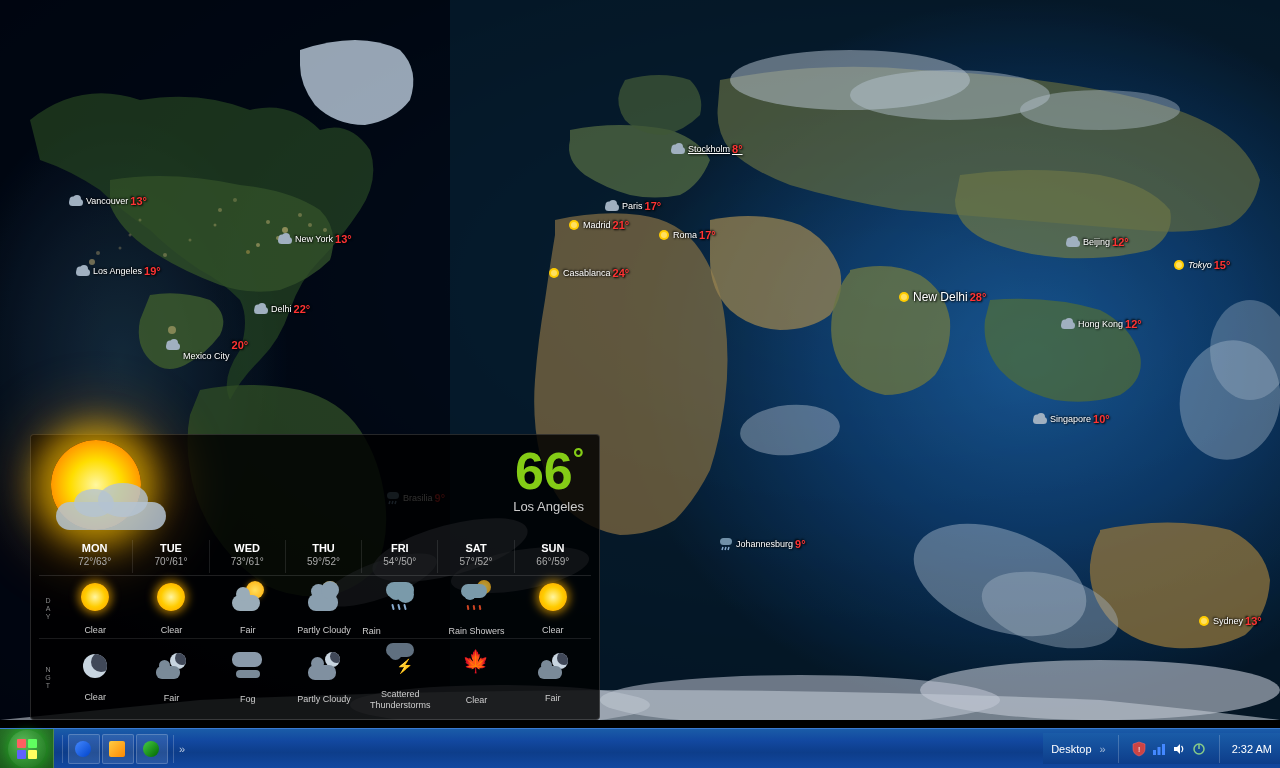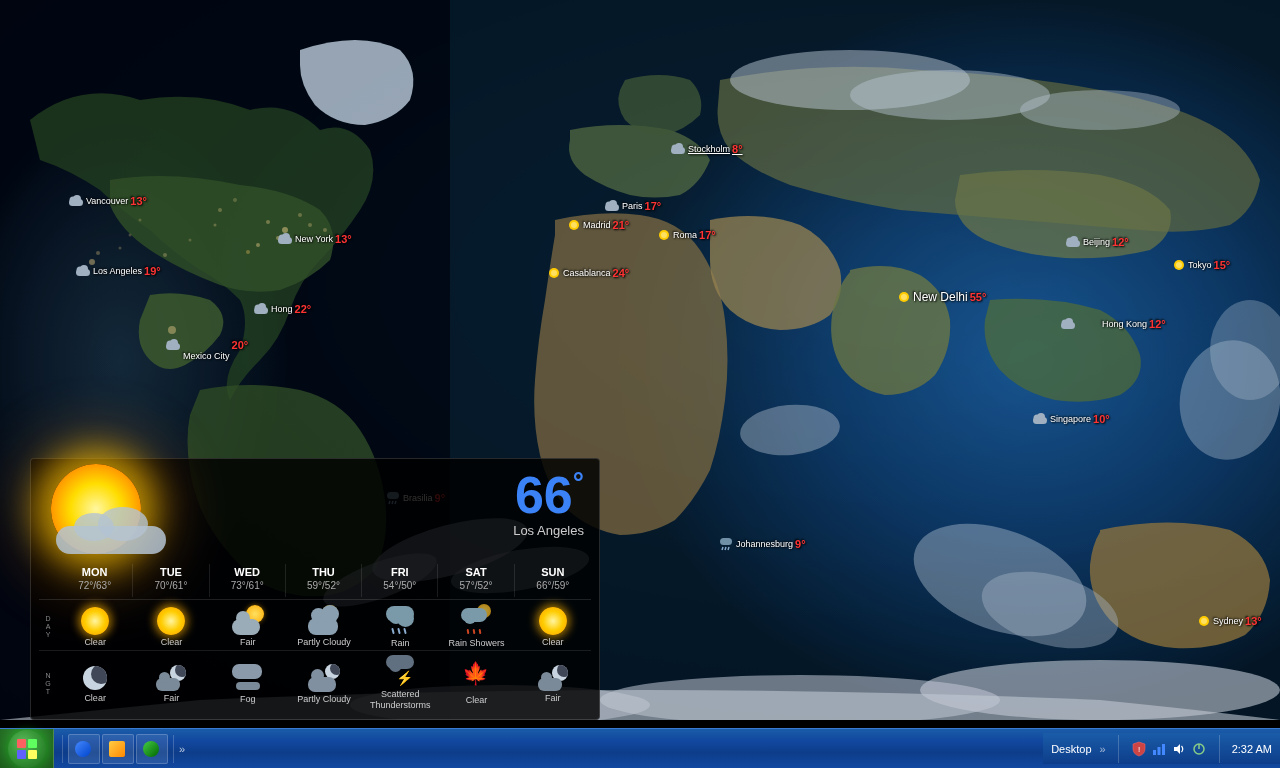--- a/index.html
+++ b/index.html
@@ -88,21 +88,21 @@
 
     .temp-display {
       position: absolute;
       right: 15px;
       top: 10px;
       text-align: right;
     }
     .temp-value {
       font-size: 52px;
       font-weight: bold;
-      color: #3b82f6;
+      color: #84cc16;
       line-height: 1;
     }
     .temp-unit {
       font-size: 28px;
       vertical-align: top;
     }
     .city-name {
       font-size: 13px;
       color: #cccccc;
       margin-top: 2px;
@@ -124,21 +124,21 @@
     .temp-range {
       font-size: 10px;
       color: #aaaaaa;
       margin-bottom: 4px;
     }
 
     .condition-label {
       font-size: 9px;
       color: #cccccc;
       line-height: 1.2;
-      margin-top: 2px;
+      margin-top: 14px;
     }
 
     
     #taskbar {
       position: absolute;
       bottom: 0;
       left: 0;
       width: 1280px;
       height: 40px;
       background: linear-gradient(to bottom, #1a5ca8 0%, #1248a0 30%, #0d3d8a 60%, #1248a0 100%);
@@ -353,21 +353,21 @@
       </svg>
       <span style="color:white;font-size:9px;">New York</span>
       <span class="temp"> 13°</span>
     </div>
     <div class="city-pin" style="left: 253px; top: 303px;">
       <svg width="16" height="12" viewBox="0 0 16 12">
         <rect x="1" y="4" width="14" height="7" rx="3.5" fill="#a0b0c0"></rect>
         <ellipse cx="5" cy="5" rx="3.5" ry="3.5" fill="#a0b0c0"></ellipse>
         <ellipse cx="9" cy="4" rx="4" ry="4" fill="#a0b0c0"></ellipse>
       </svg>
-      <span style="color:white;font-size:9px;">Hong</span>
+      <span style="color:white;font-size:9px;">Delhi</span>
       <span class="temp"> 22°</span>
     </div>
     <div class="city-pin" style="left: 165px; top: 329px;">
       <svg width="16" height="12" viewBox="0 0 16 12">
         <rect x="1" y="4" width="14" height="7" rx="3.5" fill="#a0b0c0"></rect>
         <ellipse cx="5" cy="5" rx="3.5" ry="3.5" fill="#a0b0c0"></ellipse>
         <ellipse cx="9" cy="4" rx="4" ry="4" fill="#a0b0c0"></ellipse>
       </svg>
       <span style="color:white;font-size:9px;margin-top:22px;">Mexico City</span>
       <span class="temp"> 20°</span>
@@ -423,21 +423,21 @@
       </svg>
       <span style="color:white;font-size:9px;">Stockholm</span>
       <span class="temp"> 8°</span>
     </div>
     <div class="city-pin" style="left: 897px; top: 290px;">
       <svg width="14" height="14" viewBox="0 0 14 14">
         <circle cx="7" cy="7" r="5" fill="#ffcc00"></circle>
         <circle cx="7" cy="7" r="3" fill="#ffe060"></circle>
       </svg>
       <span style="color:white;font-size:12px;">New Delhi</span>
-      <span class="temp"> 55°</span>
+      <span class="temp"> 28°</span>
     </div>
     <div class="city-pin" style="left: 718px; top: 537px;">
       <svg width="16" height="14" viewBox="0 0 16 14">
         <rect x="2" y="1" width="12" height="7" rx="3.5" fill="#7090a8"></rect>
         <line x1="5" y1="10" x2="4" y2="13" stroke="#88aacc" stroke-width="1.5"></line>
         <line x1="8" y1="10" x2="7" y2="13" stroke="#88aacc" stroke-width="1.5"></line>
         <line x1="11" y1="10" x2="10" y2="13" stroke="#88aacc" stroke-width="1.5"></line>
       </svg>
       <span style="color:white;font-size:9px;">Johannesburg</span>
       <span class="temp"> 9°</span>
@@ -450,38 +450,38 @@
       </svg>
       <span style="color:white;font-size:9px;">Beijing</span>
       <span class="temp"> 12°</span>
     </div>
     <div class="city-pin" style="left: 1060px; top: 318px;">
       <svg width="16" height="12" viewBox="0 0 16 12">
         <rect x="1" y="4" width="14" height="7" rx="3.5" fill="#a0b0c0"></rect>
         <ellipse cx="5" cy="5" rx="3.5" ry="3.5" fill="#a0b0c0"></ellipse>
         <ellipse cx="9" cy="4" rx="4" ry="4" fill="#a0b0c0"></ellipse>
       </svg>
-      <span style="color:white;font-size:9px;margin-left:24px;">Hong Kong</span>
+      <span style="color:white;font-size:9px;">Hong Kong</span>
       <span class="temp"> 12°</span>
     </div>
     <div class="city-pin" style="left: 1032px; top: 413px;">
       <svg width="16" height="12" viewBox="0 0 16 12">
         <rect x="1" y="4" width="14" height="7" rx="3.5" fill="#a0b0c0"></rect>
         <ellipse cx="5" cy="5" rx="3.5" ry="3.5" fill="#a0b0c0"></ellipse>
         <ellipse cx="9" cy="4" rx="4" ry="4" fill="#a0b0c0"></ellipse>
       </svg>
       <span style="color:white;font-size:9px;">Singapore</span>
       <span class="temp"> 10°</span>
     </div>
     <div class="city-pin" style="left: 1172px; top: 258px;">
       <svg width="14" height="14" viewBox="0 0 14 14">
         <circle cx="7" cy="7" r="5" fill="#ffcc00"></circle>
         <circle cx="7" cy="7" r="3" fill="#ffe060"></circle>
       </svg>
-      <span style="color:white;font-size:9px;">Tokyo</span>
+      <span style="color:white;font-size:9px;font-style:italic;">Tokyo</span>
       <span class="temp"> 15°</span>
     </div>
     <div class="city-pin" style="left: 1197px; top: 614px;">
       <svg width="14" height="14" viewBox="0 0 14 14">
         <circle cx="7" cy="7" r="5" fill="#ffcc00"></circle>
         <circle cx="7" cy="7" r="3" fill="#ffe060"></circle>
       </svg>
       <span style="color:white;font-size:9px;">Sydney</span>
       <span class="temp"> 13°</span>
     </div>
@@ -573,21 +573,21 @@
       <div style="text-align:center;">
         <div style="position:relative;width:32px;height:30px;margin:0 auto;">
           <div style="position:absolute;top:0;right:2px;width:16px;height:16px;background:radial-gradient(circle,#ffe060,#ffaa00);border-radius:50%;opacity:0.7;"></div>
           <div style="position:absolute;bottom:0;left:0;width:30px;height:17px;background:#8a9faf;border-radius:8px;"></div>
           <div style="position:absolute;bottom:12px;left:3px;width:15px;height:15px;background:#8a9faf;border-radius:50%;"></div>
           <div style="position:absolute;bottom:12px;left:13px;width:18px;height:18px;background:#8a9faf;border-radius:50%;"></div>
         </div>
         <div class="condition-label">Partly Cloudy</div>
       </div>
 
-      <div style="text-align:center;">
+      <div style="">
         <div style="position:relative;width:32px;height:32px;margin:0 auto;">
           <div style="position:absolute;top:2px;left:2px;width:28px;height:16px;background:#7a9aaa;border-radius:8px;"></div>
           <div style="position:absolute;top:6px;left:5px;width:14px;height:14px;background:#7a9aaa;border-radius:50%;"></div>
           <div style="position:absolute;top:6px;left:13px;width:17px;height:17px;background:#7a9aaa;border-radius:50%;"></div>
 
           <div style="position:absolute;bottom:2px;left:8px;width:2px;height:6px;background:#88aacc;border-radius:1px;transform:rotate(-15deg);"></div>
           <div style="position:absolute;bottom:2px;left:14px;width:2px;height:6px;background:#88aacc;border-radius:1px;transform:rotate(-15deg);"></div>
           <div style="position:absolute;bottom:2px;left:20px;width:2px;height:6px;background:#88aacc;border-radius:1px;transform:rotate(-15deg);"></div>
         </div>
         <div class="condition-label">Rain</div>

